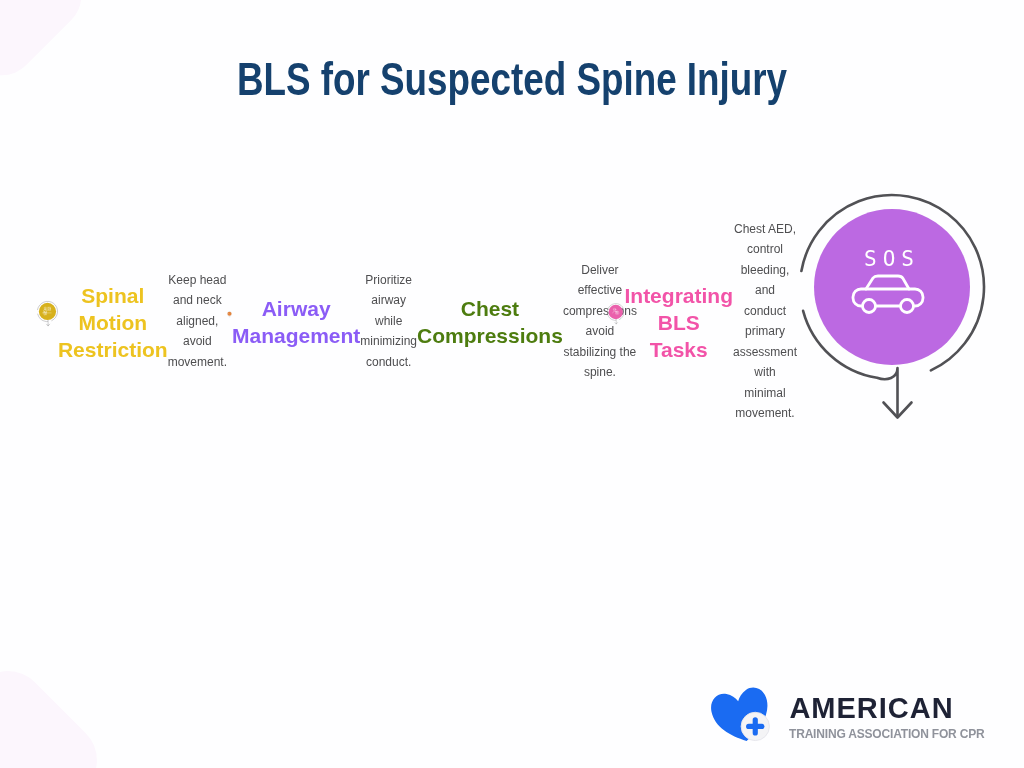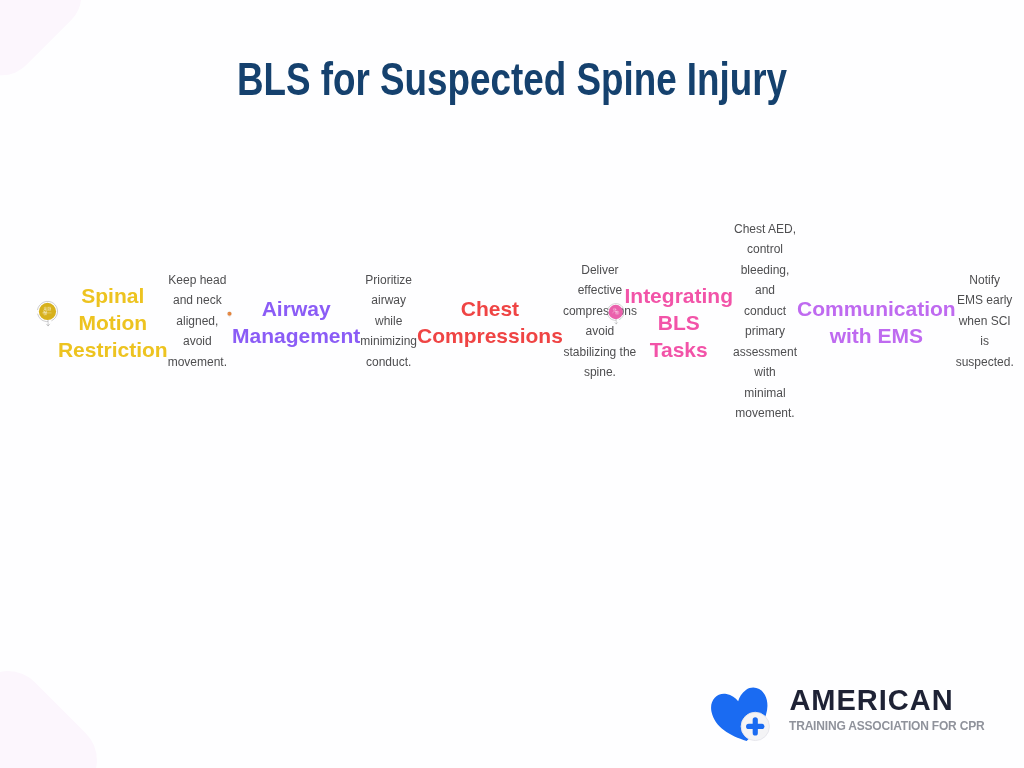--- a/index.html
+++ b/index.html
@@ -26,21 +26,21 @@
   .icon text{stroke:none;fill:#ffffff;}
   .step-heading{
     margin:15px 0 0;font-size:21px;line-height:27px;font-weight:bold;
     text-align:center;white-space:pre-line;
   }
   .step-desc{
     margin:13px 0 0;font-size:12px;line-height:20.5px;color:#4e4e50;
     text-align:center;white-space:pre-line;
   }
 
-  .brand{position:absolute;right:33px;top:686px;display:flex;align-items:flex-start;gap:13px;}
+  .brand{position:absolute;right:33px;top:686px;display:flex;align-items:center;gap:13px;}
   .brand-text{display:flex;flex-direction:column;}
   .brand-name{font-size:29px;font-weight:bold;letter-spacing:1px;line-height:1;}
   .brand-tagline{font-size:12.4px;font-weight:bold;letter-spacing:-0.2px;margin-top:4px;
     transform:scaleX(0.97);transform-origin:left;}
 </style>
 </head>
 <body>
 
 <div class="corner-blob blob-tl"></div>
 <div class="corner-blob blob-bl"></div>
@@ -110,21 +110,21 @@
       <circle cx="95" cy="95" r="78" fill="#ef5f4e"></circle>
       <g class="icon" transform="translate(50,50)">
         <circle cx="17" cy="23" r="8.5"></circle>
         <rect x="26" y="16.5" width="34" height="12" rx="6" transform="rotate(10 43 22)"></rect>
         <rect x="34" y="26" width="10" height="17" rx="5" transform="rotate(18 39 34)"></rect>
         <circle cx="67" cy="44" r="8.5"></circle>
         <rect x="24" y="47" width="36" height="11" rx="5.5" transform="rotate(-12 42 52)"></rect>
         <rect x="16" y="52" width="20" height="10" rx="5" transform="rotate(-35 26 57)"></rect>
       </g>
     </svg>
-    <h3 class="step-heading" style="color: #ef4444;">Chest
+    <h3 class="step-heading" style="color: #4d7c0f;">Chest
 Compressions</h3>
     <p class="step-desc">Deliver effective
 compressions avoid
 stabilizing the spine.</p>
   </div>
 
   <div class="item">
     <svg class="badge" viewBox="0 0 190 245">
       <g class="outline" stroke="#515155">
         <path d="M 4.4 79 A 92 92 0 1 1 133.9 178.4"></path>
@@ -159,25 +159,20 @@
       </g>
       <circle cx="95" cy="95" r="78" fill="#bc69e2"></circle>
       <g class="icon" transform="translate(50,50)">
         <text x="45" y="24" text-anchor="middle" font-family="DejaVu Sans Mono, monospace" font-size="21" letter-spacing="6">SOS</text>
         <rect x="6" y="47" width="70" height="17" rx="8"></rect>
         <path d="M 19 47 L 26 36 Q 27.5 34 31 34 H 51 Q 54.5 34 56 36.5 L 62 47"></path>
         <circle cx="22" cy="64" r="6.5" fill="#bc69e2"></circle>
         <circle cx="60" cy="64" r="6.5" fill="#bc69e2"></circle>
       </g>
     </svg>
-    <h3 class="step-heading" style="color: rgb(191, 106, 240);">Communication
-with EMS</h3>
-    <p class="step-desc">Notify EMS early
-when SCI is
-suspected.</p>
   </div>
 
 </div>
 
 <div class="brand">
   <svg width="66" height="62" viewBox="0 0 70 64">
     <g transform="rotate(-12 33 30)">
       <path d="M 33 58 C 17 49 3 37 3 20 C 3 8 13 1 22.5 5 C 27.5 7.2 31 11 33 15 C 35 11 38.5 7.2 43.5 5 C 53 1 63 8 63 20 C 63 37 49 49 33 58 Z" fill="#1a6bf2"></path>
     </g>
     <circle cx="48" cy="42" r="15" fill="#f4f4f6" stroke="#e6e6ec" stroke-width="1"></circle>

